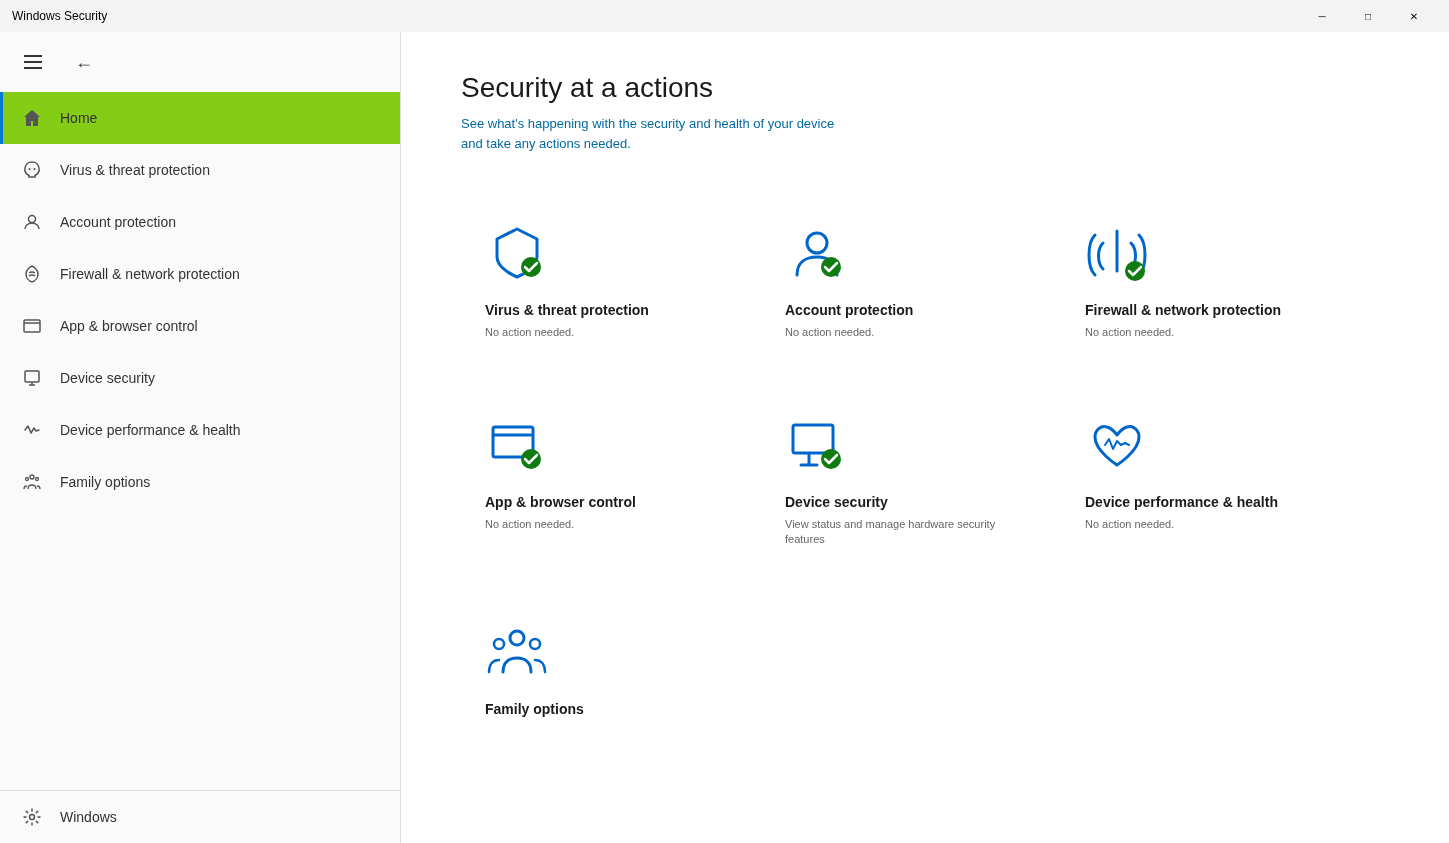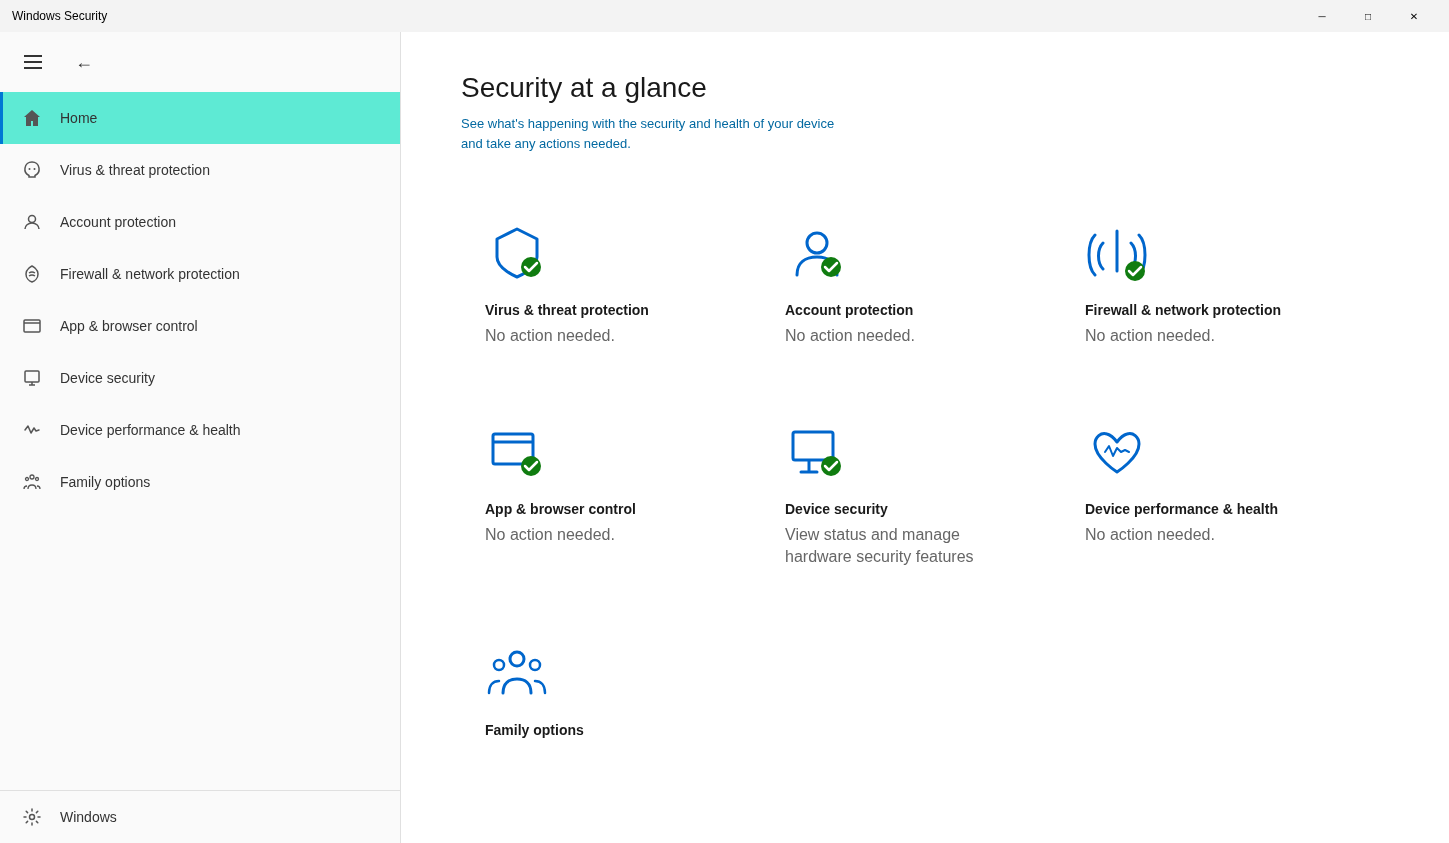--- a/index.html
+++ b/index.html
@@ -99,21 +99,21 @@
 
     .nav-item {
       display: flex;
       align-items: center;
       padding: 14px 20px;
       cursor: pointer;
       gap: 16px;
       position: relative;
     }
     .nav-item.active {
-      background: #5eead4;
+      background: #84cc16;
     }
     .nav-item.active::before {
       content: '';
       position: absolute;
       left: 0;
       top: 0;
       bottom: 0;
       width: 3px;
       background: #0078d4;
     }
@@ -179,21 +179,21 @@
     }
 
     .card-title {
       font-size: 14px;
       font-weight: 600;
       color: #1a1a1a;
       margin-bottom: 6px;
       line-height: 1.3;
     }
     .card-desc {
-      font-size: 16px;
+      font-size: 11px;
       color: #666;
       line-height: 1.4;
     }
 
     
     .settings-item {
       border-top: 1px solid #e0e0e0;
     }
   </style>
 </head>
@@ -316,21 +316,21 @@
             <path d="M10 2v2M10 16v2M2 10h2M16 10h2M4.2 4.2l1.4 1.4M14.4 14.4l1.4 1.4M4.2 15.8l1.4-1.4M14.4 5.6l1.4-1.4" stroke="#555" stroke-width="1.5" stroke-linecap="round"></path>
           </svg>
         </div>
         <span class="nav-label">Windows</span>
       </div>
     </div>
 
   </div>
 
   <div class="content">
-    <h1 class="page-title">Security at a glance</h1>
+    <h1 class="page-title">Security at a actions</h1>
     <p class="page-subtitle">See what's happening with the security and health of your device<br>and take any actions needed.</p>
 
     <div class="cards-grid">
 
       <div class="card">
         <div class="card-icon-area">
           <svg width="64" height="64" viewBox="0 0 64 64" fill="none">
 
             <path d="M32 8 L12 18 L12 36 C12 48 32 56 32 56 C32 56 52 48 52 36 L52 18 Z" stroke="#0066cc" stroke-width="3" fill="none" stroke-linejoin="round"></path>
 

